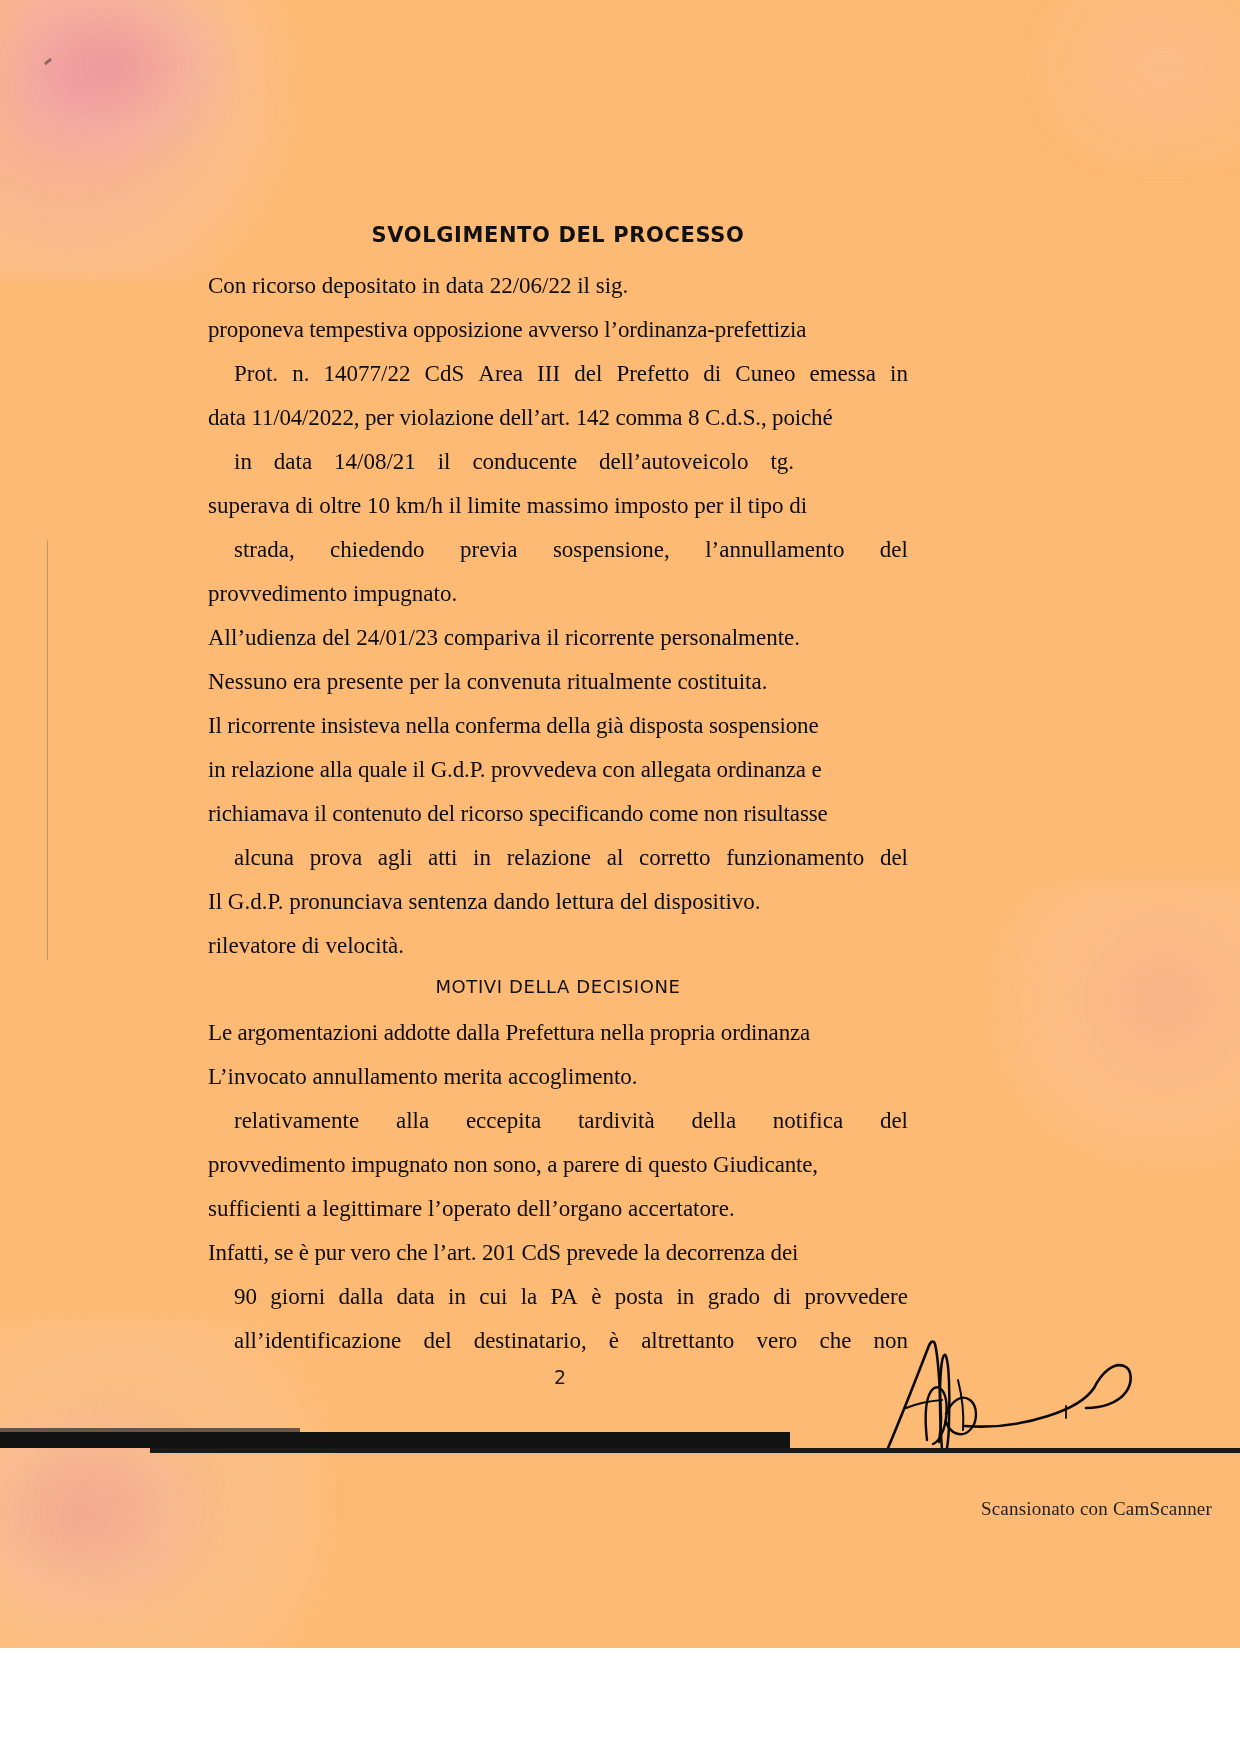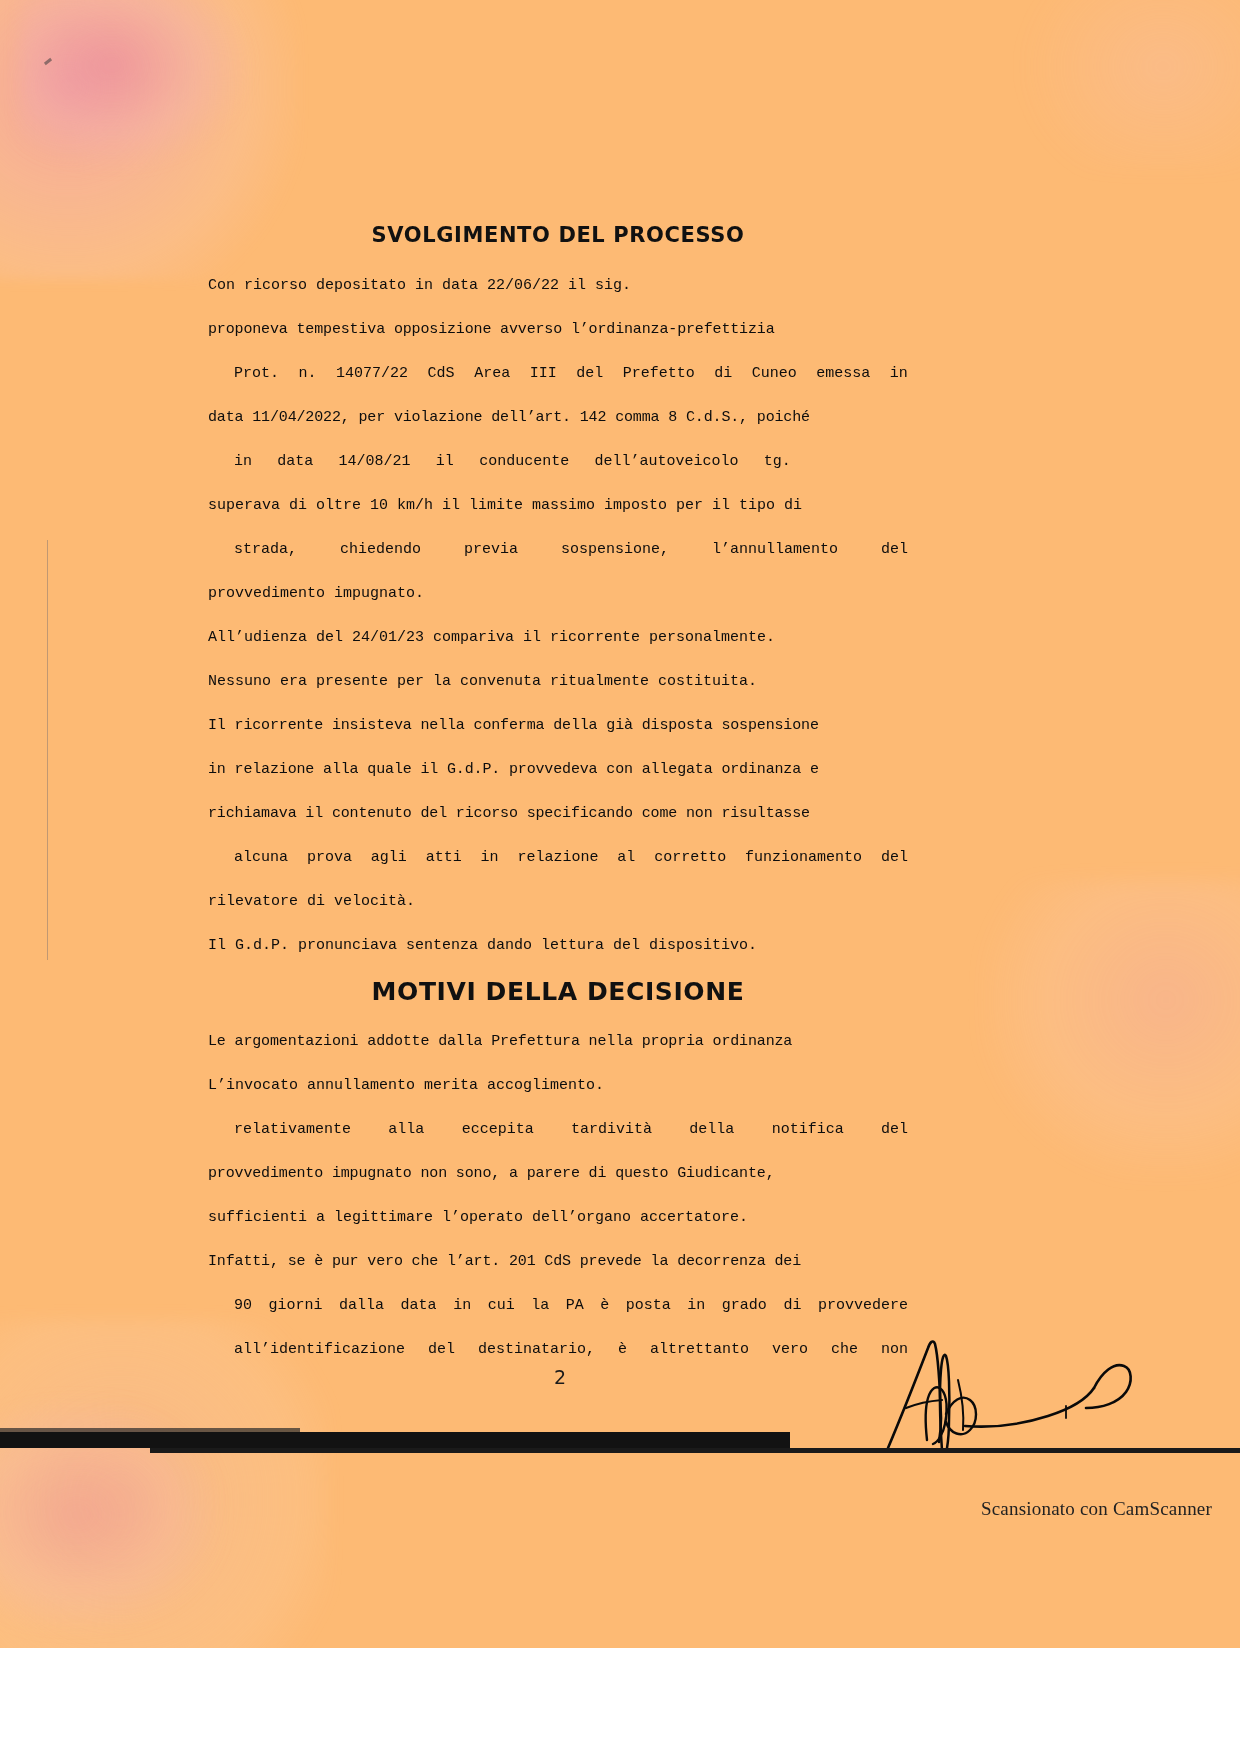--- a/index.html
+++ b/index.html
@@ -159,30 +159,30 @@
     font-size: 21px;
     font-weight: 600;
     letter-spacing: 0.6px;
     color: #111111;
     margin: 0 0 16px 0;
     line-height: 1.25;
   }
   .heading-mid {
     text-align: center;
     font-family: "DejaVu Sans", sans-serif;
-    font-size: 25px;
-    font-weight: 700;
+    font-size: 18px;
+    font-weight: 400;
     letter-spacing: 0.6px;
     color: #111111;
     margin: 8px 0 12px 0;
     line-height: 1.25;
   }
   .line {
-    font-family: Liberation Mono, monospace;
-    font-size: 15px;
+    font-family: Liberation Serif, serif;
+    font-size: 23px;
     color: #101010;
     line-height: 44px;
     white-space: nowrap;
     color: #0d0d0d;
   }
   .line.justify {
     display: flex;
     justify-content: space-between;
     white-space: normal;
     margin-left: 26px;
@@ -299,22 +299,22 @@
       <span>agli</span>
       <span>atti</span>
       <span>in</span>
       <span>relazione</span>
       <span>al</span>
       <span>corretto</span>
       <span>funzionamento</span>
       <span>del</span>
     </div>
 
+    <div class="line">Il G.d.P. pronunciava sentenza dando lettura del dispositivo.</div>
     <div class="line">rilevatore di velocità.</div>
-    <div class="line">Il G.d.P. pronunciava sentenza dando lettura del dispositivo.</div>
 
     <div class="heading-mid">MOTIVI DELLA DECISIONE</div>
 
     <div class="line tight">Le argomentazioni addotte dalla Prefettura nella propria ordinanza</div>
     <div class="line">L’invocato annullamento merita accoglimento.</div>
 
     <div class="line justify">
       <span>relativamente</span>
       <span>alla</span>
       <span>eccepita</span>

